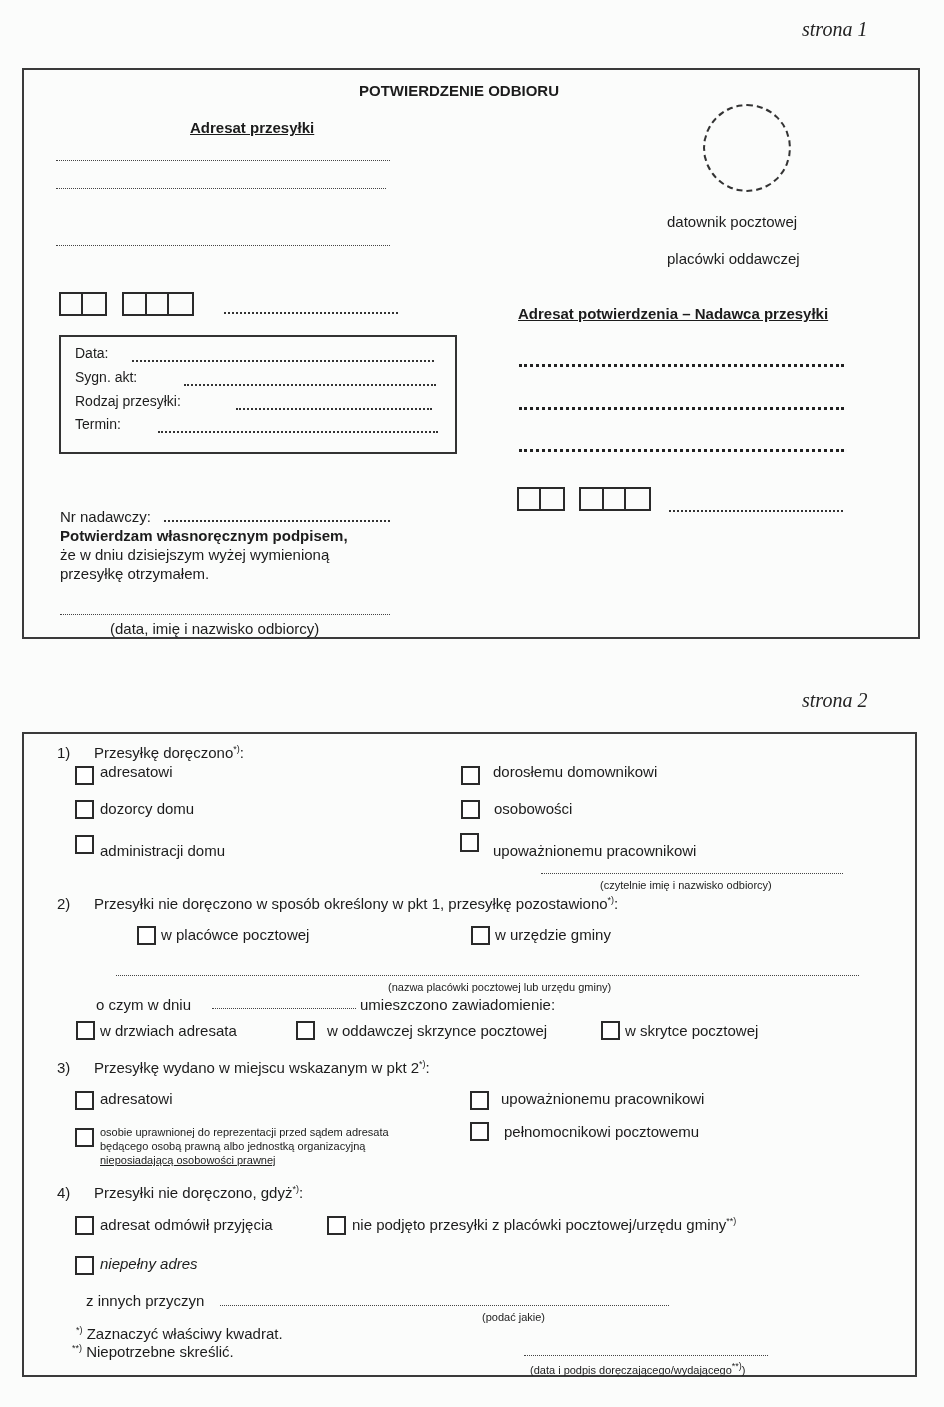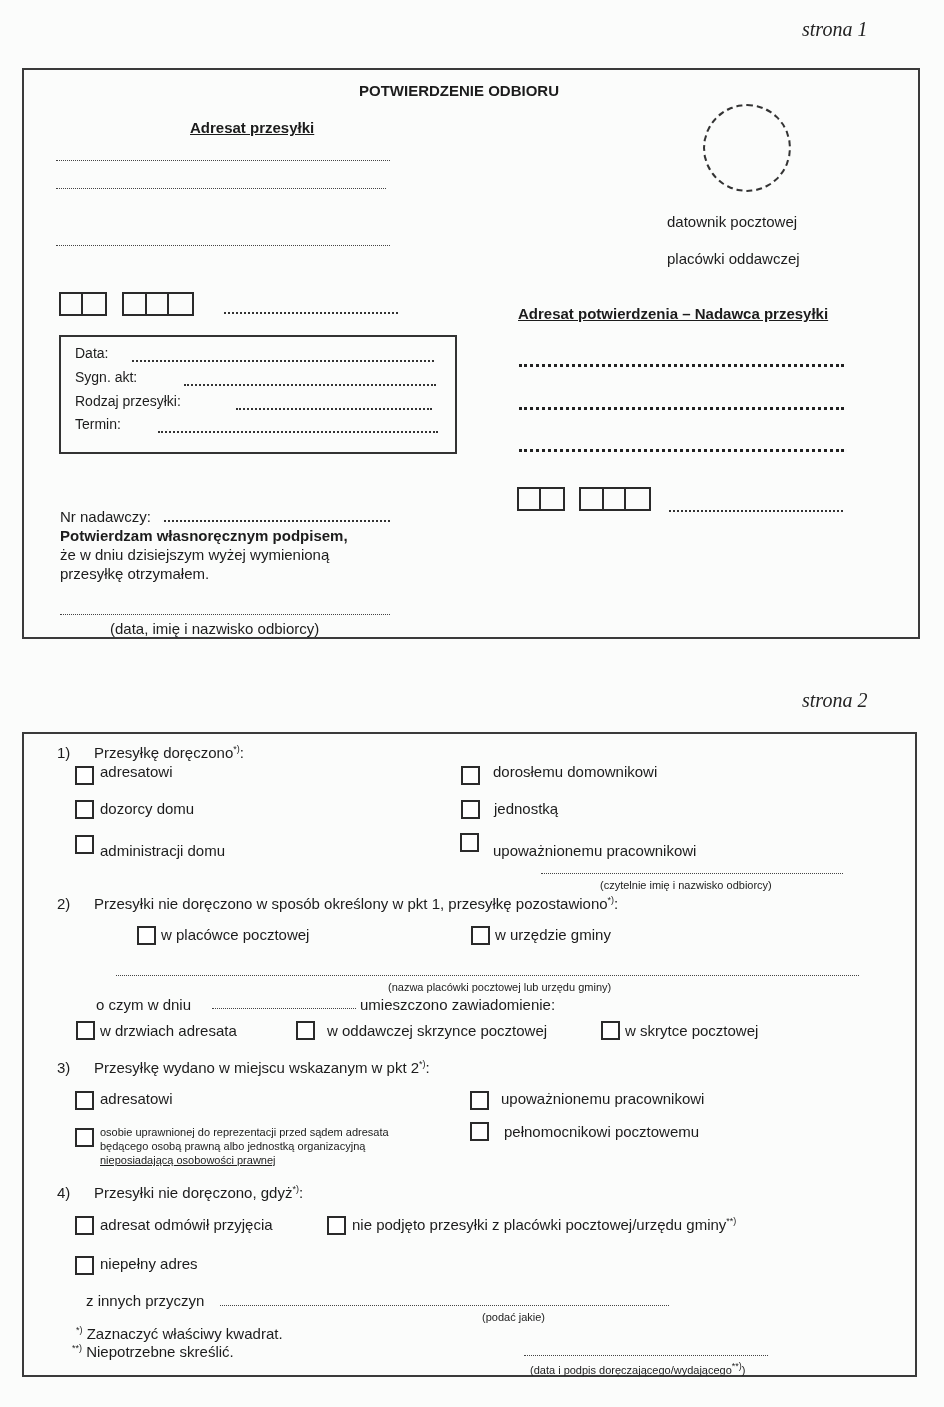--- a/index.html
+++ b/index.html
@@ -91,21 +91,21 @@
 <div class="abs t15" style="left:94px;top:744px;"><span>Przesyłkę doręczono</span><sup>*)</sup>:</div>
 
 <div class="cb" style="left:75px;top:766px;"></div>
 <div class="abs t15" style="left:100px;top:763px;">adresatowi</div>
 <div class="cb" style="left:461px;top:766px;"></div>
 <div class="abs t15" style="left:493px;top:763px;">dorosłemu domownikowi</div>
 
 <div class="cb" style="left:75px;top:800px;"></div>
 <div class="abs t15" style="left:100px;top:800px;">dozorcy domu</div>
 <div class="cb" style="left:461px;top:800px;"></div>
-<div class="abs t15" style="left:494px;top:800px;">jednostką</div>
+<div class="abs t15" style="left:494px;top:800px;">osobowości</div>
 
 <div class="cb" style="left:75px;top:835px;"></div>
 <div class="abs t15" style="left:100px;top:842px;">administracji domu</div>
 <div class="cb" style="left:460px;top:833px;"></div>
 <div class="abs t15" style="left:493px;top:842px;">upoważnionemu pracownikowi</div>
 <div class="dots thin" style="left:541px;top:873px;width:302px;"></div>
 <div class="abs tiny" style="left:600px;top:879px;">(czytelnie imię i nazwisko odbiorcy)</div>
 
 <div class="abs t15" style="left:57px;top:895px;">2)</div>
 <div class="abs t15" style="left:94px;top:895px;"><span>Przesyłki nie doręczono w sposób określony w pkt 1, przesyłkę pozostawiono</span><sup>*)</sup>:</div>
@@ -146,21 +146,21 @@
 
 <div class="abs t15" style="left:57px;top:1184px;">4)</div>
 <div class="abs t15" style="left:94px;top:1184px;"><span>Przesyłki nie doręczono, gdyż</span><sup>*)</sup>:</div>
 
 <div class="cb" style="left:75px;top:1216px;"></div>
 <div class="abs t15" style="left:100px;top:1216px;">adresat odmówił przyjęcia</div>
 <div class="cb" style="left:327px;top:1216px;"></div>
 <div class="abs t15" style="left:352px;top:1216px;"><span>nie podjęto przesyłki z placówki pocztowej/urzędu gminy</span><sup>**)</sup></div>
 
 <div class="cb" style="left:75px;top:1256px;"></div>
-<div class="abs t15" style="left:100px;top:1255px;">niepełny adres</div>
+<div class="abs t15" style="left:100px;top:1255px;font-style:italic;">niepełny adres</div>
 
 <div class="abs t15" style="left:86px;top:1292px;">z innych przyczyn</div>
 <div class="dots thin" style="left:220px;top:1305px;width:449px;"></div>
 <div class="abs tiny" style="left:438px;top:1311px;margin-left:44px;">(podać jakie)</div>
 
 <div class="abs t15" style="left:76px;top:1325px;"><sup>*)</sup> <span>Zaznaczyć właściwy kwadrat.</span></div>
 <div class="abs t15" style="left:72px;top:1343px;"><sup>**)</sup> <span>Niepotrzebne skreślić.</span></div>
 
 <div class="dots thin" style="left:524px;top:1355px;width:244px;"></div>
 <div class="abs tiny" style="left:530px;top:1361px;"><span>(data i podpis doręczającego/wydającego</span><sup>**)</sup>)</div>

